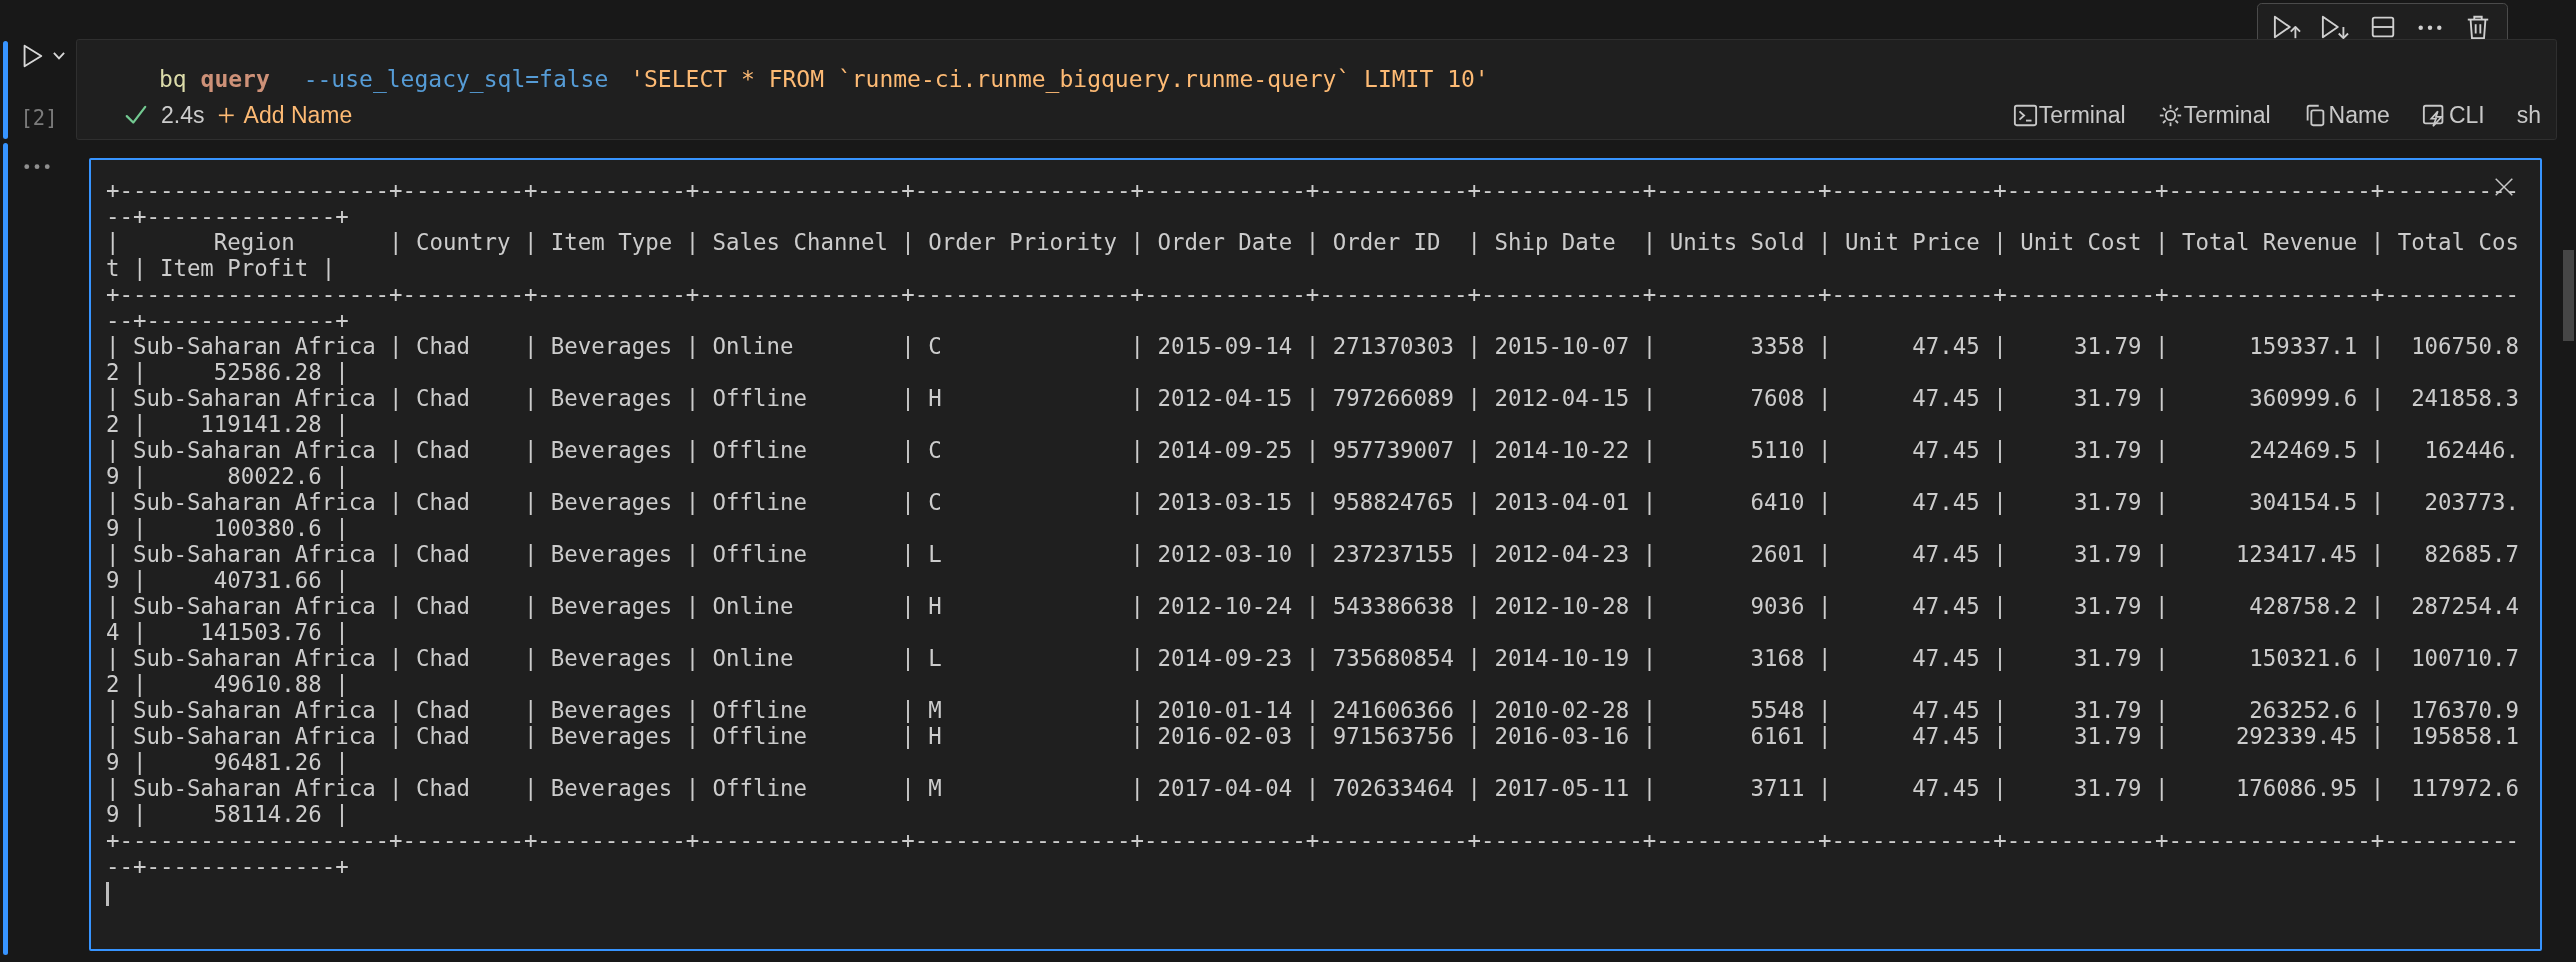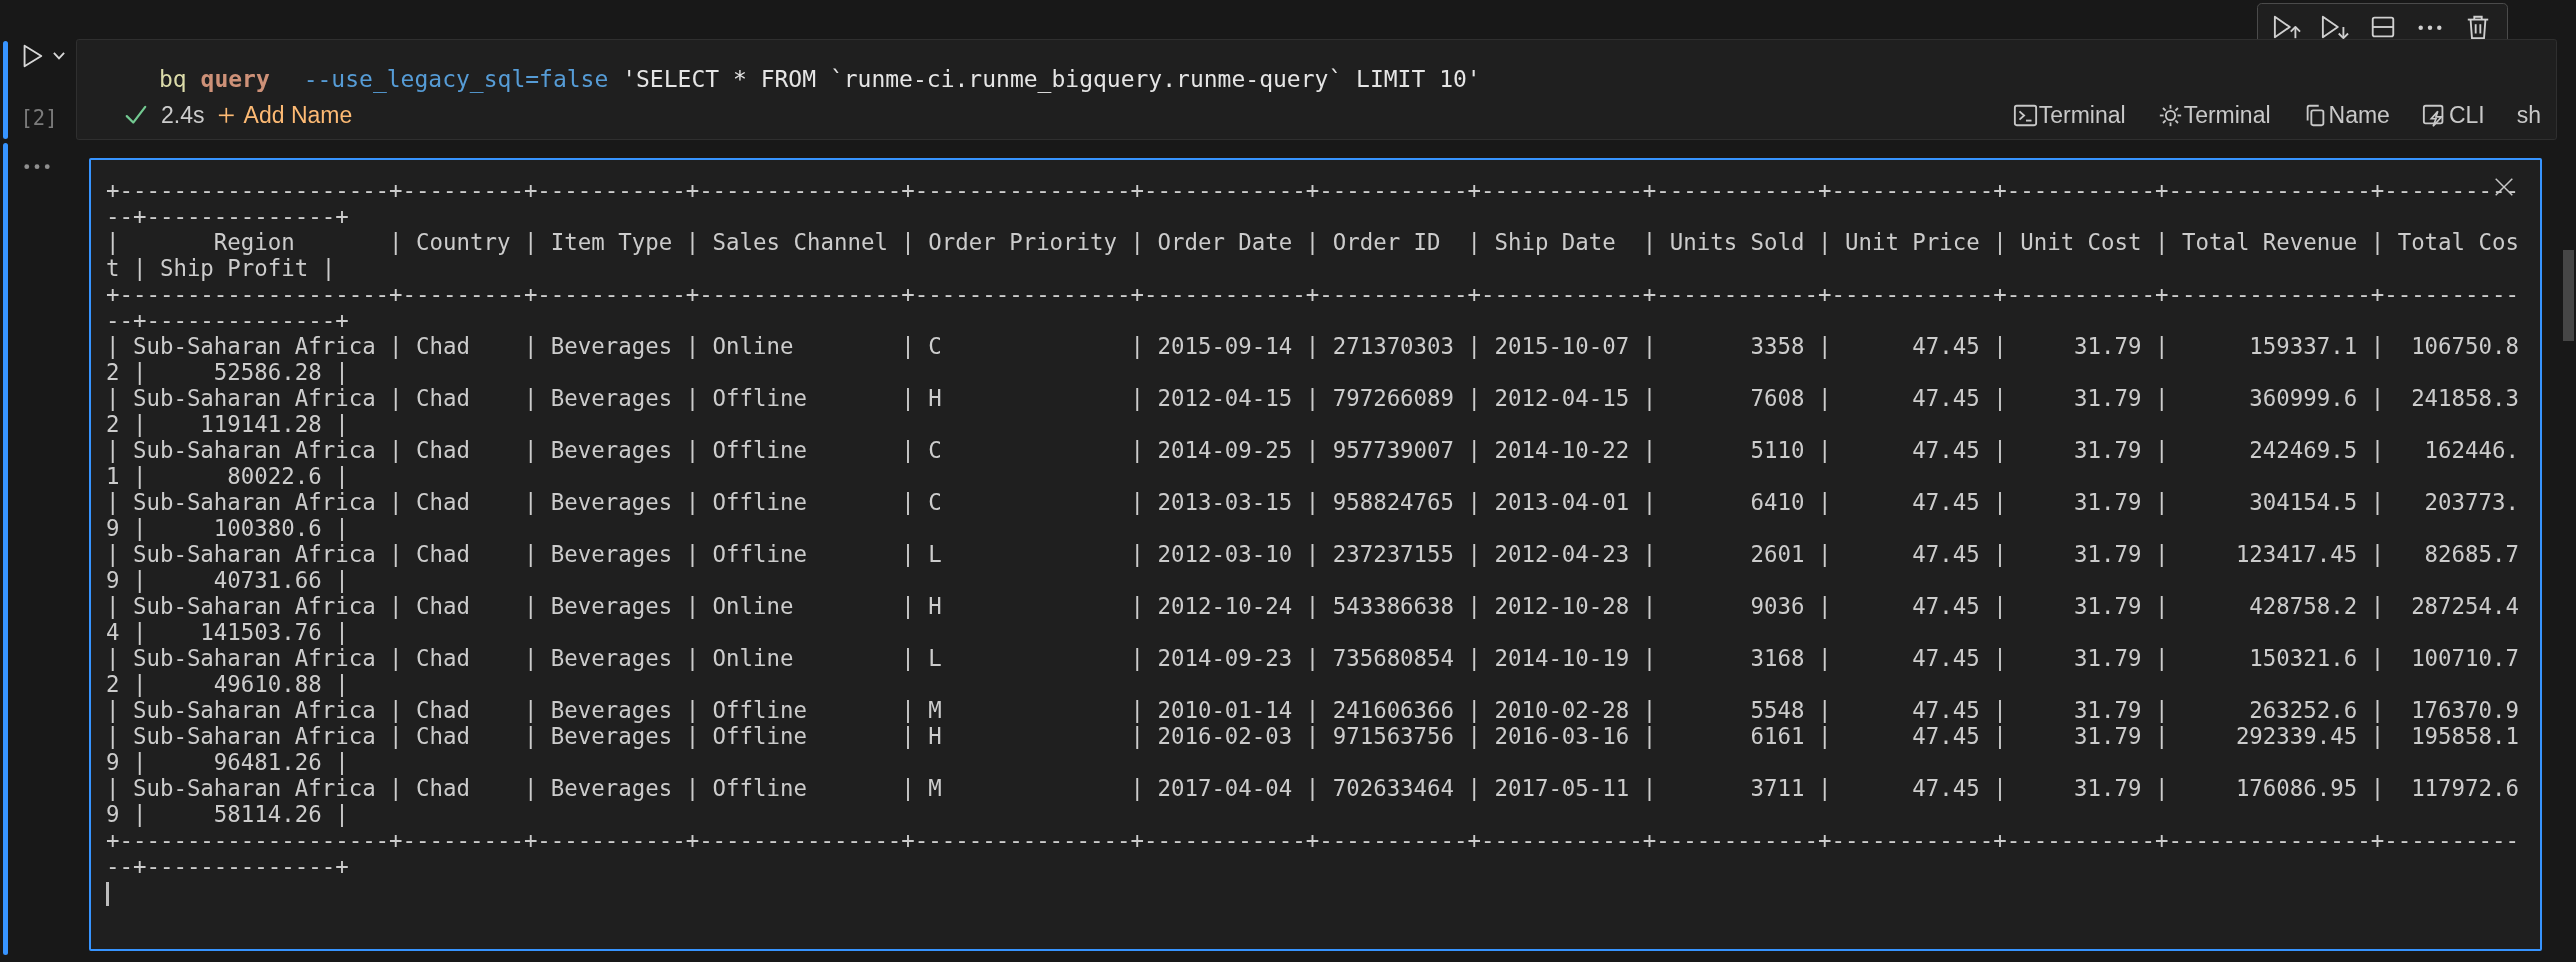--- a/index.html
+++ b/index.html
@@ -22,21 +22,21 @@
     box-sizing:border-box;padding:0 5.6px;}
   .tb-icon{color:#d0d0d0;cursor:pointer;display:flex;align-items:center;justify-content:center;width:43px;height:39px;border-radius:4.7px;}
 
   
   #code-cell{left:76px;top:39px;width:2481px;height:101px;background:#1f1f1f;
     border:0.9px solid #2f2f2f;border-radius:2.8px;box-sizing:border-box;}
   #command-line{position:absolute;left:82px;top:26px;font:23px "DejaVu Sans Mono","Liberation Mono",monospace;white-space:pre;}
   .tok-cmd{color:#dcdcaa;}
   .tok-arg{color:#ce9178;font-weight:bold;}
   .tok-flag{color:#569cd6;margin-left:20px;}
-  .tok-str{color:#e5e5e5;}
+  .tok-str{color:#fdba74;margin-left:8px;}
 
   #status-bar{position:absolute;left:0;right:0;bottom:7.5px;height:32px;display:flex;align-items:center;}
   #status-left{display:flex;align-items:center;gap:13px;margin-left:47px;}
   #status-right{display:flex;align-items:center;gap:32px;margin-left:auto;margin-right:15px;}
   .status-item{display:flex;align-items:center;gap:1px;font-size:23px;color:#c8c8c8;cursor:pointer;}
   #duration{font-size:23px;color:#cccccc;}
   #add-name{display:flex;align-items:center;gap:7.5px;font-size:23px;color:#fdba74;cursor:pointer;}
   #lang-id{font-size:23px;color:#c8c8c8;}
 
   
@@ -189,29 +189,29 @@
         <span id="lang-id">sh</span>
       </div>
     </div>
   </div>
 
   <div class="abs" id="output-box">
     <div id="terminal">
         <div class="tl">+--------------------+---------+-----------+---------------+----------------+------------+-----------+------------+------------+------------+-----------+---------------+----------</div>
         <div class="tl">--+--------------+</div>
         <div class="tl">|       Region       | Country | Item Type | Sales Channel | Order Priority | Order Date | Order ID  | Ship Date  | Units Sold | Unit Price | Unit Cost | Total Revenue | Total Cos</div>
-        <div class="tl">t | Ship Profit |</div>
+        <div class="tl">t | Item Profit |</div>
         <div class="tl">+--------------------+---------+-----------+---------------+----------------+------------+-----------+------------+------------+------------+-----------+---------------+----------</div>
         <div class="tl">--+--------------+</div>
         <div class="tl">| Sub-Saharan Africa | Chad    | Beverages | Online        | C              | 2015-09-14 | 271370303 | 2015-10-07 |       3358 |      47.45 |     31.79 |      159337.1 |  106750.8</div>
         <div class="tl">2 |     52586.28 |</div>
         <div class="tl">| Sub-Saharan Africa | Chad    | Beverages | Offline       | H              | 2012-04-15 | 797266089 | 2012-04-15 |       7608 |      47.45 |     31.79 |      360999.6 |  241858.3</div>
         <div class="tl">2 |    119141.28 |</div>
         <div class="tl">| Sub-Saharan Africa | Chad    | Beverages | Offline       | C              | 2014-09-25 | 957739007 | 2014-10-22 |       5110 |      47.45 |     31.79 |      242469.5 |   162446.</div>
-        <div class="tl">1 |      80022.6 |</div>
+        <div class="tl">9 |      80022.6 |</div>
         <div class="tl">| Sub-Saharan Africa | Chad    | Beverages | Offline       | C              | 2013-03-15 | 958824765 | 2013-04-01 |       6410 |      47.45 |     31.79 |      304154.5 |   203773.</div>
         <div class="tl">9 |     100380.6 |</div>
         <div class="tl">| Sub-Saharan Africa | Chad    | Beverages | Offline       | L              | 2012-03-10 | 237237155 | 2012-04-23 |       2601 |      47.45 |     31.79 |     123417.45 |   82685.7</div>
         <div class="tl">9 |     40731.66 |</div>
         <div class="tl">| Sub-Saharan Africa | Chad    | Beverages | Online        | H              | 2012-10-24 | 543386638 | 2012-10-28 |       9036 |      47.45 |     31.79 |      428758.2 |  287254.4</div>
         <div class="tl">4 |    141503.76 |</div>
         <div class="tl">| Sub-Saharan Africa | Chad    | Beverages | Online        | L              | 2014-09-23 | 735680854 | 2014-10-19 |       3168 |      47.45 |     31.79 |      150321.6 |  100710.7</div>
         <div class="tl">2 |     49610.88 |</div>
         <div class="tl">| Sub-Saharan Africa | Chad    | Beverages | Offline       | M              | 2010-01-14 | 241606366 | 2010-02-28 |       5548 |      47.45 |     31.79 |      263252.6 |  176370.9</div>
         <div class="tl">| Sub-Saharan Africa | Chad    | Beverages | Offline       | H              | 2016-02-03 | 971563756 | 2016-03-16 |       6161 |      47.45 |     31.79 |     292339.45 |  195858.1</div>

